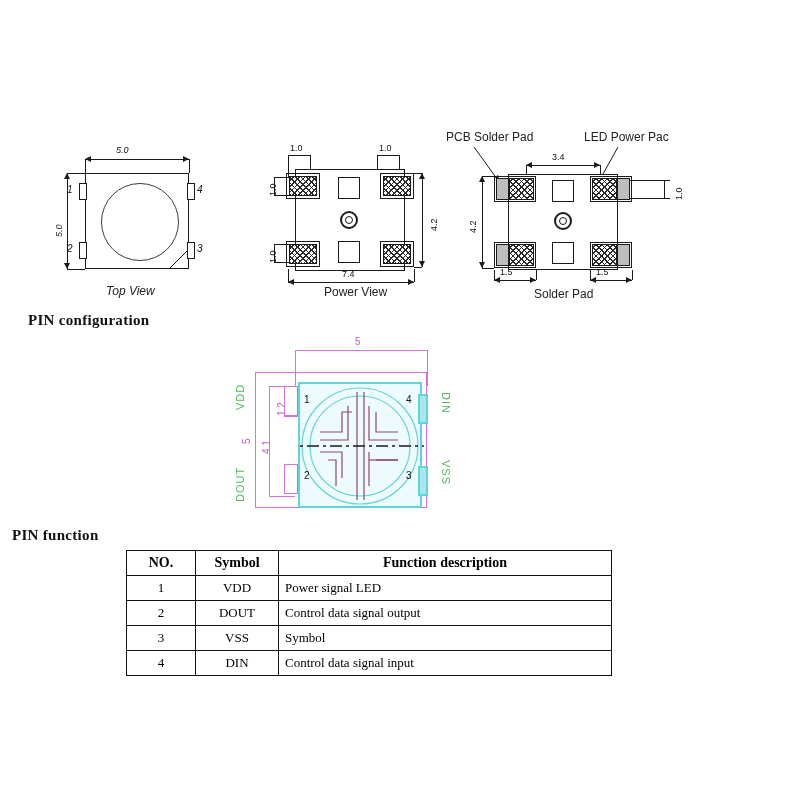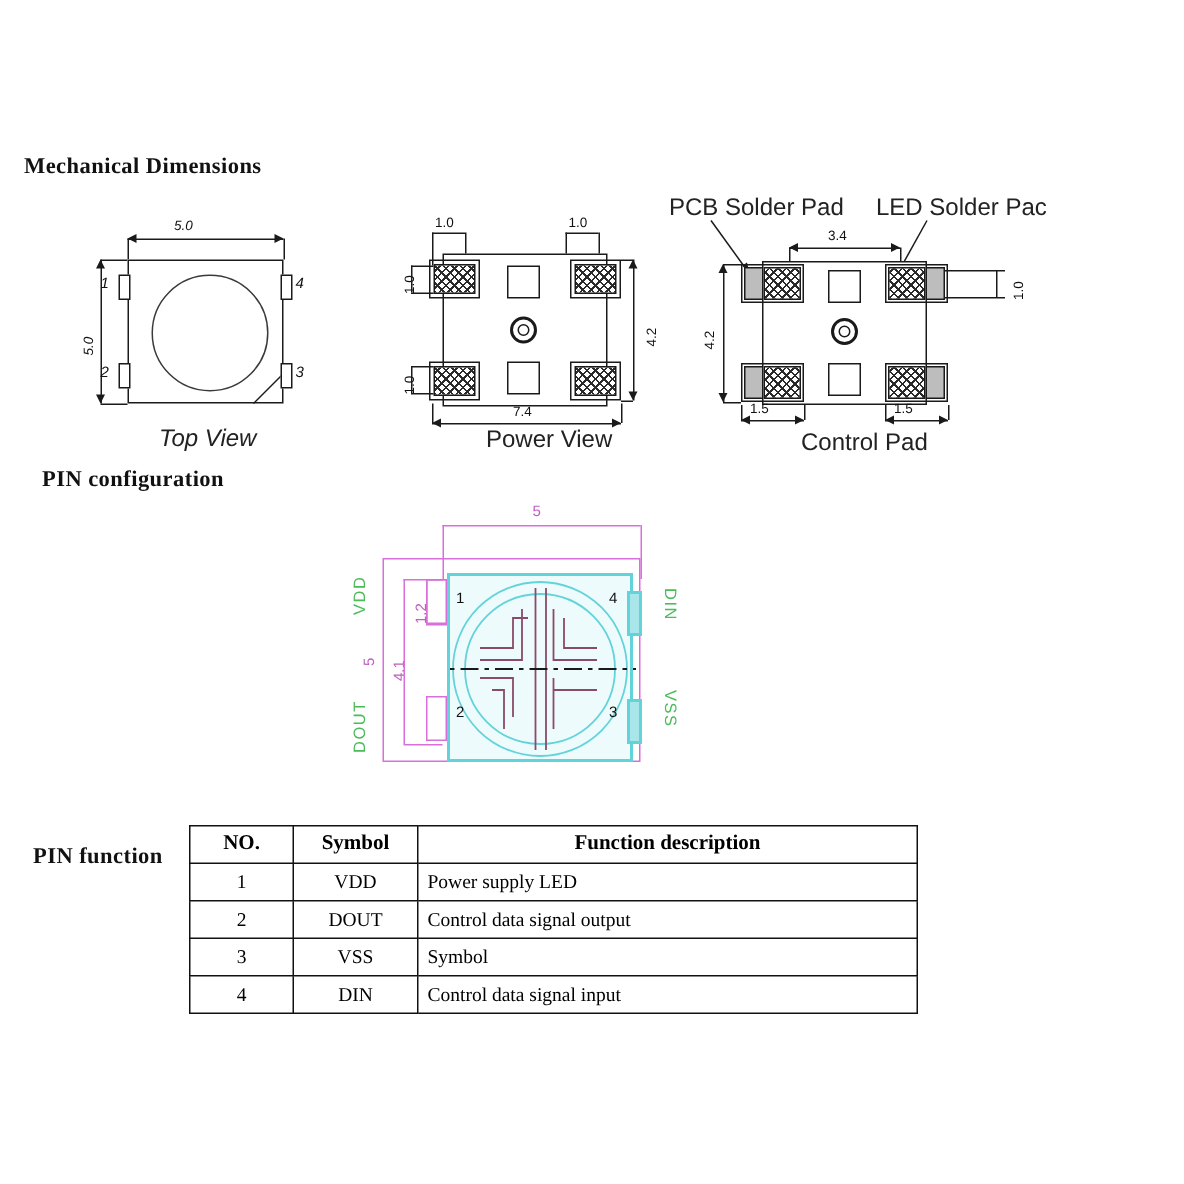--- a/index.html
+++ b/index.html
@@ -5,21 +5,21 @@
   html,body{margin:0;padding:0;background:#ffffff;}
   body{width:789px;height:789px;position:relative;overflow:hidden;
        font-family:"Liberation Serif",serif;color:#000;}
   .page{position:absolute;inset:0;}
 
   .sec-title{position:absolute;font-family:"Liberation Serif",serif;
              font-weight:bold;font-size:15px;letter-spacing:.3px;color:#111;}
 
   .panel{position:absolute;}
   .cap{position:absolute;font-family:"Liberation Sans",sans-serif;
-       font-size:16px;color:#222;white-space:nowrap;}
+       font-size:12px;color:#222;white-space:nowrap;}
   .dim{position:absolute;font-family:"Liberation Sans",sans-serif;
        font-size:9px;color:#111;white-space:nowrap;}
   .dim.vert{transform:rotate(-90deg);transform-origin:left top;}
   .pinnum{position:absolute;font-family:"Liberation Sans",sans-serif;
           font-size:10px;color:#111;}
 
   
   .ln{position:absolute;background:#1a1a1a;}
   .hl{height:1px;}
   .vl{width:1px;}
@@ -61,21 +61,20 @@
   table.pinfn th,table.pinfn td{border:1px solid #111;padding:4px 6px;font-size:13px;}
   table.pinfn th{font-weight:bold;text-align:center;font-size:14px;}
   td.c{text-align:center;}
   td.l{text-align:left;padding-left:8px;}
 </style>
 </head>
 <body>
 
 <div class="page">
 
-  <div class="sec-title" style="left:16px;top:103px;">Mechanical  Dimensions</div>
 
   <div class="panel" style="left:44px;top:145px;width:180px;height:155px;font-style:italic;">
 
     <div class="dim" style="left:72px;top:0px;">5.0</div>
     <div class="ln hl" style="left:41px;top:14px;width:104px;"></div>
     <div class="ah ah-l" style="left:41px;top:11px;"></div>
     <div class="ah ah-r" style="left:139px;top:11px;"></div>
     <div class="ln vl" style="left:41px;top:14px;height:14px;"></div>
     <div class="ln vl" style="left:145px;top:14px;height:14px;"></div>
 
@@ -157,21 +156,21 @@
     <div class="ah ah-r" style="left:146px;top:136px;"></div>
     <div class="ln vl" style="left:26px;top:126px;height:13px;"></div>
     <div class="ln vl" style="left:152px;top:126px;height:13px;"></div>
 
     <div class="cap" style="left:62px;top:142px;">Power View</div>
   </div>
 
   <div class="panel" style="left:446px;top:130px;width:240px;height:175px;">
 
     <div class="cap" style="left:0px;top:0px;">PCB Solder Pad</div>
-    <div class="cap" style="left:138px;top:0px;">LED Solder Pac</div>
+    <div class="cap" style="left:138px;top:0px;">LED Power Pac</div>
 
     <svg style="position:absolute;left:0;top:0;" width="240" height="175">
       <line x1="28" y1="17" x2="54" y2="53" stroke="#1a1a1a" stroke-width="1"></line>
       <polygon points="54,53 49,47 52,45" fill="#1a1a1a"></polygon>
       <line x1="172" y1="17" x2="152" y2="53" stroke="#1a1a1a" stroke-width="1"></line>
       <polygon points="152,53 153,45 157,48" fill="#1a1a1a"></polygon>
     </svg>
 
     <div class="dim" style="left:106px;top:22px;text-align:right;">3.4</div>
     <div class="ln hl" style="left:80px;top:35px;width:74px;"></div>
@@ -221,21 +220,21 @@
     <div class="ln vl" style="left:48px;top:140px;height:10px;"></div>
     <div class="ln vl" style="left:90px;top:140px;height:10px;"></div>
 
     <div class="dim" style="left:150px;top:137px;">1.5</div>
     <div class="ln hl" style="left:144px;top:150px;width:42px;"></div>
     <div class="ah ah-l" style="left:144px;top:147px;"></div>
     <div class="ah ah-r" style="left:180px;top:147px;"></div>
     <div class="ln vl" style="left:144px;top:140px;height:10px;"></div>
     <div class="ln vl" style="left:186px;top:140px;height:10px;"></div>
 
-    <div class="cap" style="left:88px;top:157px;">Control Pad</div>
+    <div class="cap" style="left:88px;top:157px;">Solder Pad</div>
   </div>
 
   <div class="sec-title" style="left:28px;top:312px;">PIN  configuration</div>
 
   <div class="panel" style="left:222px;top:336px;width:270px;height:180px;">
 
     <div class="mgtxt" style="left:133px;top:0px;">5</div>
     <div class="mg hl" style="left:73px;top:14px;width:132px;"></div>
     <div class="mg vl" style="left:73px;top:14px;height:36px;"></div>
     <div class="mg vl" style="left:205px;top:14px;height:36px;"></div>
@@ -284,35 +283,35 @@
     <div class="pinnum" style="left:82px;top:134px;">2</div>
     <div class="pinnum" style="left:184px;top:58px;">4</div>
     <div class="pinnum" style="left:184px;top:134px;">3</div>
 
     <div class="grn" style="left:12px;top:74px;transform:rotate(-90deg);transform-origin:left top;">VDD</div>
     <div class="grn" style="left:12px;top:166px;transform:rotate(-90deg);transform-origin:left top;">DOUT</div>
     <div class="grn" style="left:230px;top:56px;transform:rotate(90deg);transform-origin:left top;">DIN</div>
     <div class="grn" style="left:230px;top:124px;transform:rotate(90deg);transform-origin:left top;">VSS</div>
   </div>
 
-  <div class="sec-title" style="left:22px;top:527px;margin-top:36px;">PIN function</div>
+  <div class="sec-title" style="left:12px;top:527px;">PIN function</div>
 
   <table class="pinfn" style="left:126px;top:550px;width:486px;">
     <thead>
       <tr>
         <th style="width:56px;">NO.</th>
         <th style="width:70px;">Symbol</th>
         <th>Function description</th>
       </tr>
     </thead>
     <tbody>
       <tr>
         <td class="c">1</td>
         <td class="c">VDD</td>
-        <td class="l">Power supply LED</td>
+        <td class="l">Power signal LED</td>
       </tr>
       <tr>
         <td class="c">2</td>
         <td class="c">DOUT</td>
         <td class="l">Control data signal output</td>
       </tr>
       <tr>
         <td class="c">3</td>
         <td class="c">VSS</td>
         <td class="l">Symbol</td>

